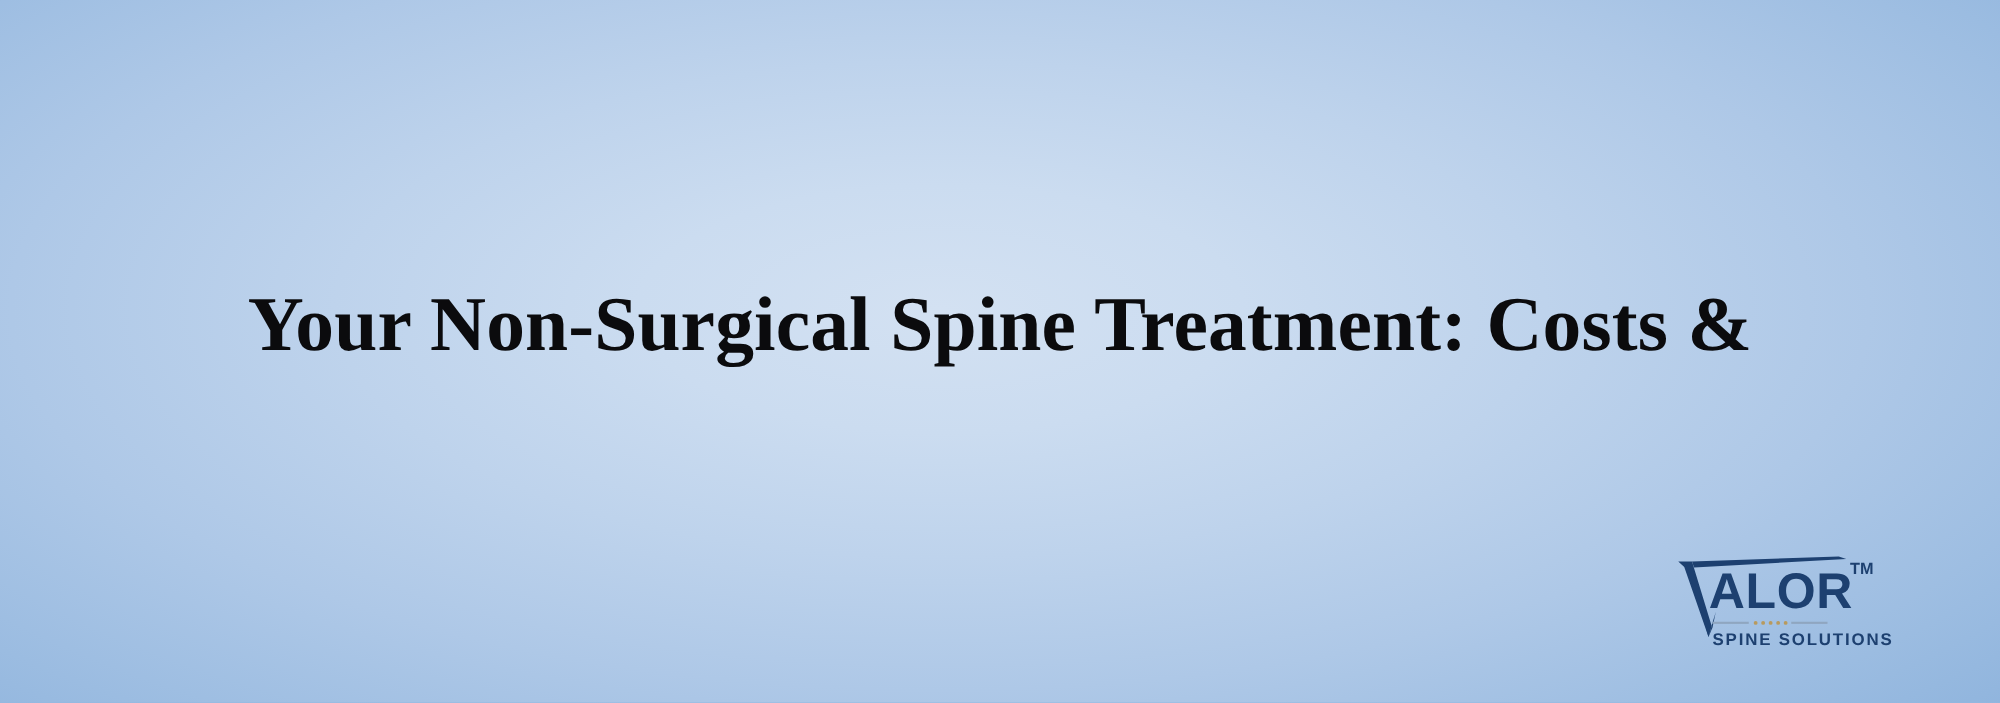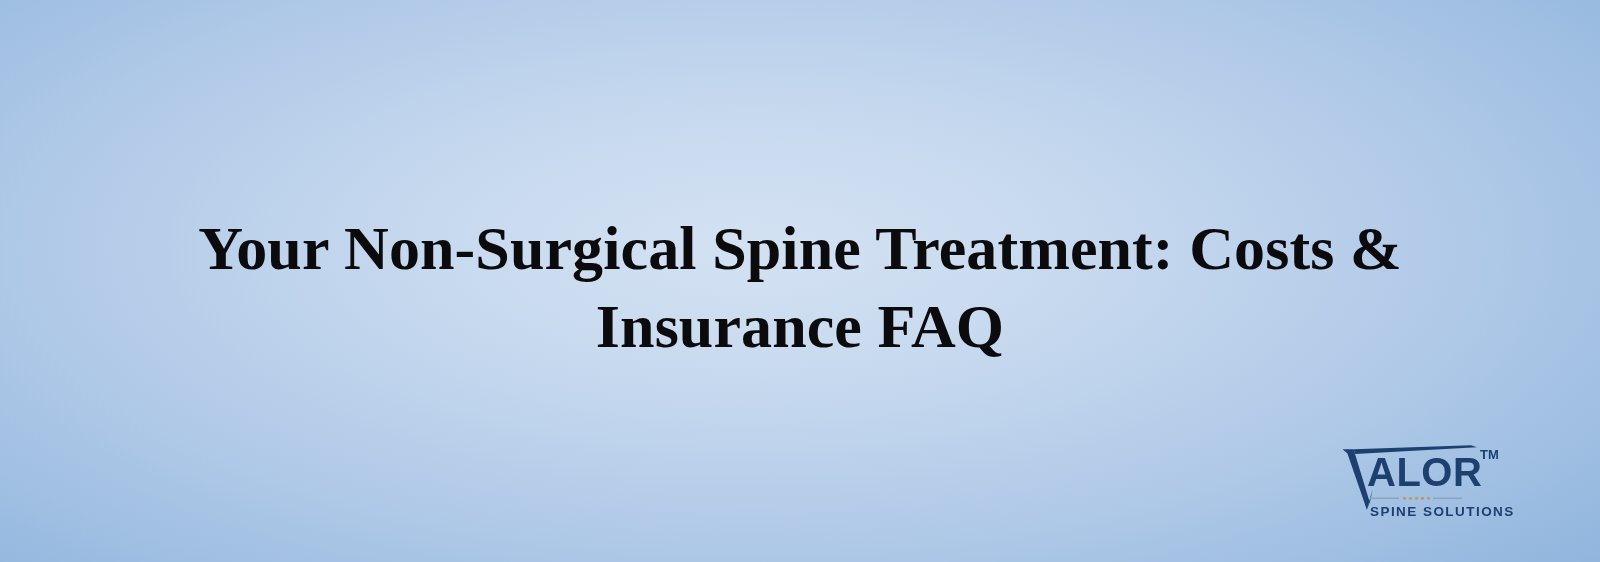--- a/index.html
+++ b/index.html
@@ -37,21 +37,21 @@
   .title-wrap {
     position: absolute;
     left: 0;
     right: 0;
     top: 205px;
     text-align: center;
     padding: 0 90px;
     box-sizing: border-box;
   }
   .title {
-    margin: 4px;
+    margin: 16px;
     font-family: "Liberation Serif", "DejaVu Serif", serif;
     font-weight: bold;
     font-size: 62px;
     line-height: 1.26;
     color: #0b0b0d;
     letter-spacing: 0.1px;
     -webkit-font-smoothing: antialiased;
   }
 
   
@@ -87,21 +87,20 @@
 </style>
 </head>
 <body>
 
 <div class="banner">
 
   <div class="title-wrap">
     <h1 class="title">
       <span>Your Non-Surgical Spine Treatment: Costs &amp;</span>
       <br>
-      <span>Insurance FAQ</span>
     </h1>
   </div>
 
   <div class="logo">
     <svg viewBox="0 0 176 84" xmlns="http://www.w3.org/2000/svg" aria-hidden="true">
 
       <g>
         <path d="M3.6 8.2 L14.6 8.2 L30.2 59.4 L27.8 68.6 L8.4 12.6 Z" fill="#1d4070"></path>
         <path d="M30.2 59.4 L27.8 68.6 L26.0 62.2 Z" fill="#1d4070"></path>
         <path d="M14.6 8.2 L132.0 4.2 L138.0 6.2 L16.2 12.9 Z" fill="#1d4070"></path>

